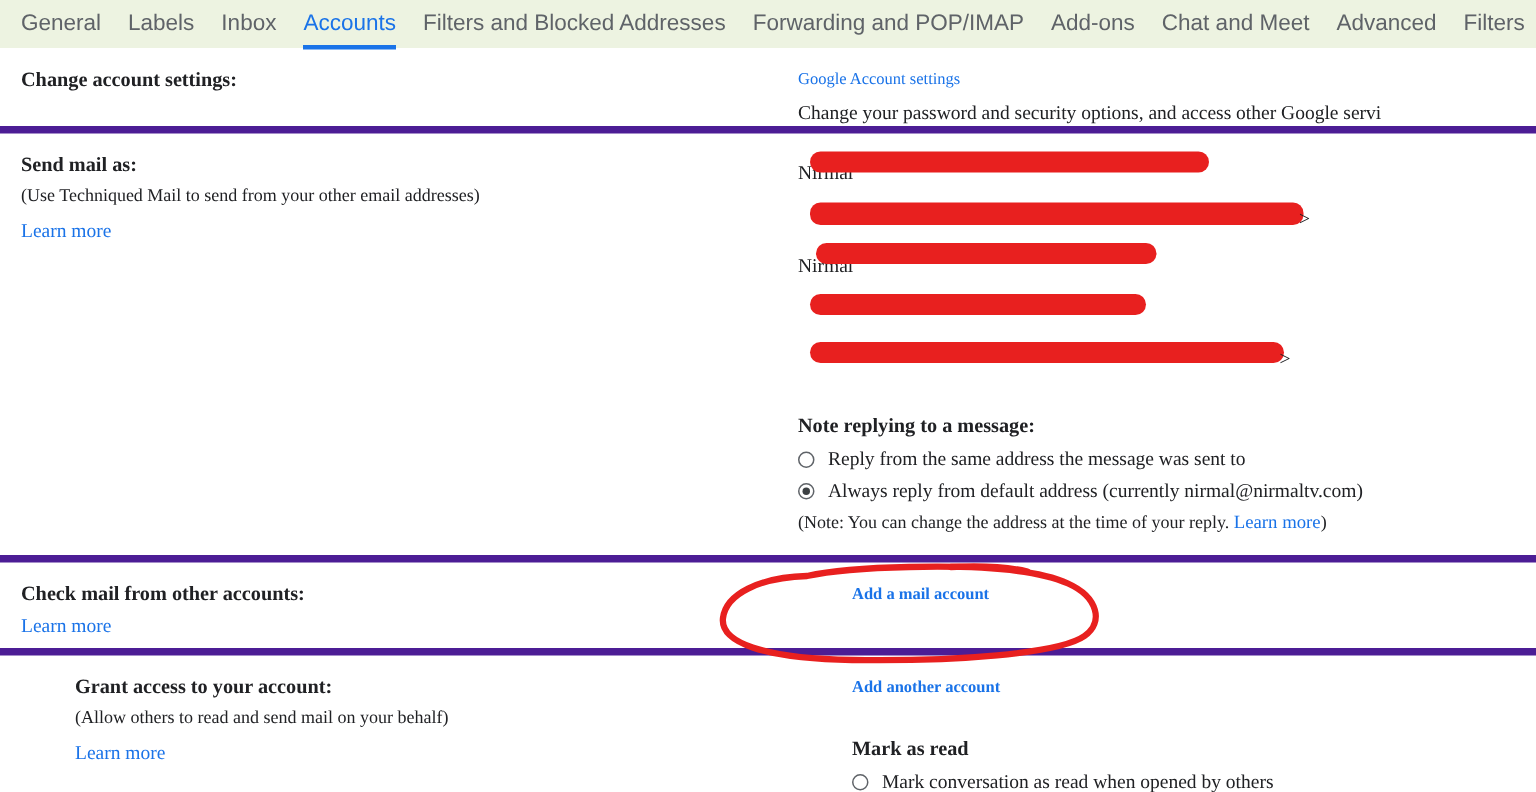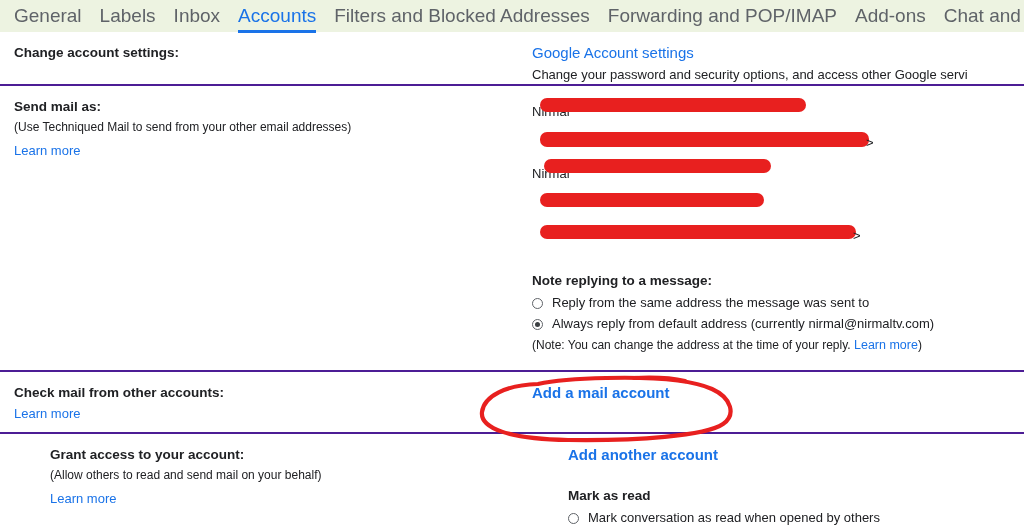--- a/index.html
+++ b/index.html
@@ -20,21 +20,21 @@
   .tabbar {
     position: relative;
     height: 32px;
     background: #edf3e1;
     display: flex;
     align-items: center;
     padding: 0 0 0 14px;
     box-sizing: border-box;
   }
   .tab {
-    font-size: 19px;
+    font-size: 15px;
     color: #5f6368;
     line-height: 32px;
     height: 33px;
     margin-right: 18px;
     white-space: nowrap;
     cursor: pointer;
     position: relative;
   }
   .tab.active {
     color: #1a73e8;
@@ -46,25 +46,26 @@
     right: 0;
     bottom: 0;
     height: 3px;
     background: #1a73e8;
   }
 
   
   .content {
     position: relative;
     padding: 0;
+    font-family: Liberation Serif, serif;
   }
   .row {
     display: flex;
     position: relative;
-    border-top: 2px solid #4c1d95;
+    border-top: 5px solid #4c1d95;
     box-sizing: border-box;
   }
   .row.first { border-top: none; }
   .col-left {
     width: 520px;
     flex: 0 0 520px;
     box-sizing: border-box;
     padding: 12px 12px 12px 14px;
   }
   .col-right {
@@ -91,21 +92,21 @@
   .lnk {
     font-size: 13px;
     color: #1a73e8;
     line-height: 18px;
     cursor: pointer;
     white-space: nowrap;
   }
   .lnk.small { font-size: 12.5px; }
   .lnk.inline { display: inline; }
   .lnk-head {
-    font-size: 15px;
+    font-size: 11px;
     color: #1a73e8;
     font-weight: normal;
     line-height: 18px;
     cursor: pointer;
     white-space: nowrap;
   }
   .lnk-head.bold { font-weight: bold; }
   .desc {
     font-size: 13px;
     color: #202124;
@@ -277,21 +278,21 @@
       <div class="radio-row">
         <span class="radio checked"></span>
         <span class="radio-label">Always reply from default address (currently nirmal@nirmaltv.com)</span>
       </div>
 
       <div class="note"><span>(Note: You can change the address at the time of your reply. </span><span class="lnk inline small">Learn more</span><span>)</span></div>
 
     </div>
   </div>
 
-  <div class="row" style="height:62px;">
+  <div class="row" style="height:62px;gap:36px;">
     <div class="col-left">
       <div class="lbl-bold">Check mail from other accounts:</div>
       <div class="lnk" style="margin-top:3px;">Learn more</div>
     </div>
     <div class="col-right">
       <div class="lnk-head bold">Add a mail account</div>
     </div>
   </div>
 
   <div class="row" style="height:80px;padding-left:36px;">

